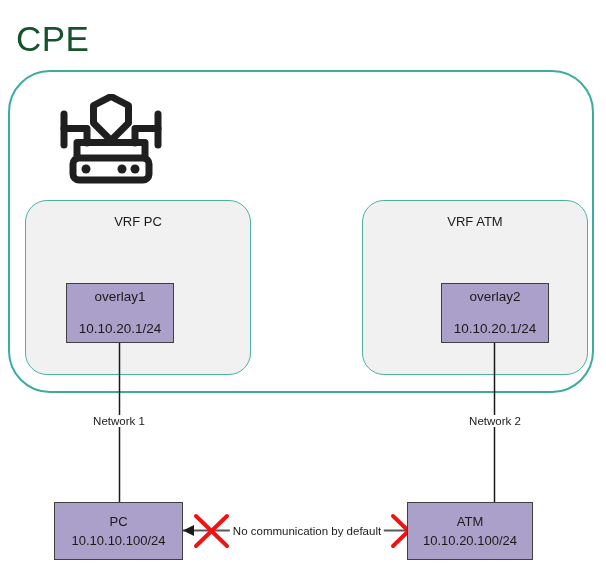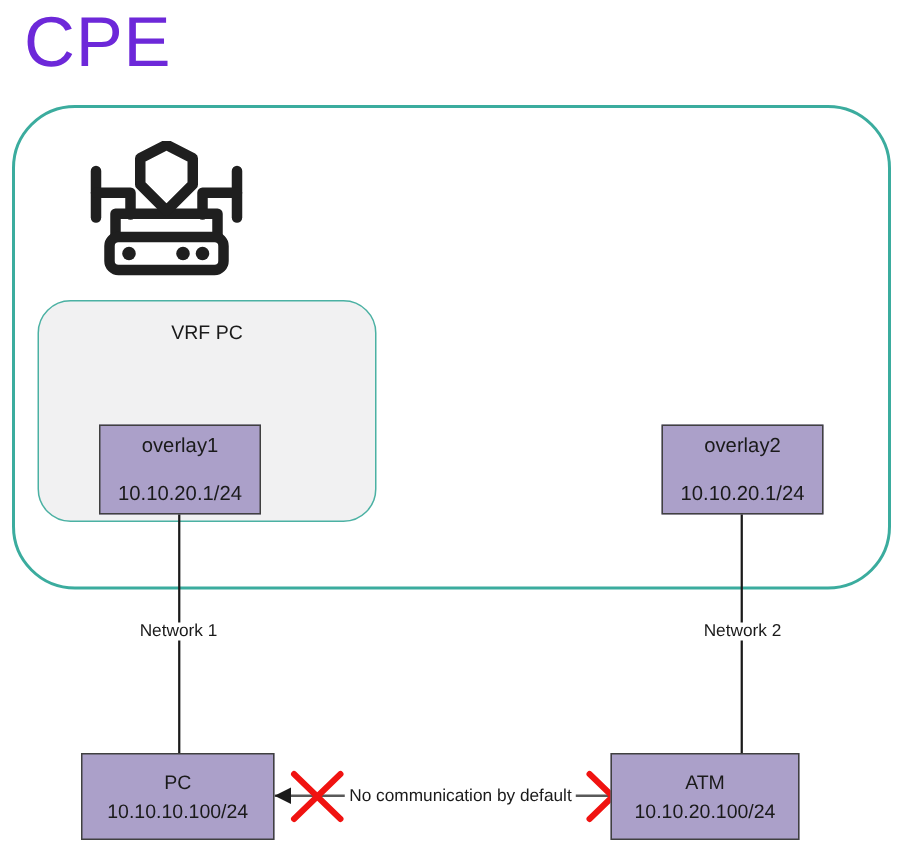--- a/index.html
+++ b/index.html
@@ -1,31 +1,31 @@
 <!DOCTYPE html>
 <html><head>
 <meta charset="utf-8">
 <style>
   html,body{margin:0;padding:0;background:#fff;}
   .canvas{
     position:relative;width:606px;height:563px;background:#ffffff;overflow:hidden;
     font-family:"Liberation Sans", sans-serif;color:#1a1a1a;
   }
   .title{
-    position:absolute;left:16px;top:0;font-size:47px;color:#6d28d9;
+    position:absolute;left:16px;top:19px;font-size:35px;color:#14532d;
     letter-spacing:0.5px;
   }
   .cpe-box{
     position:absolute;left:8px;top:70px;width:586px;height:323px;
     border:2px solid #3BAC9E;border-radius:42px;background:#ffffff;
     box-sizing:border-box;
   }
   .icon-wrap{position:absolute;left:55px;top:94px;width:112px;height:90px;}
   .vrf{
-    position:absolute;top:200px;width:226px;height:148px;box-sizing:border-box;
+    position:absolute;top:200px;width:226px;height:175px;box-sizing:border-box;
     background:#F1F1F2;border:1.5px solid #4BB1A3;border-radius:22px;
     display:flex;flex-direction:column;align-items:center;padding-top:13px;
   }
   .vrf.pc{left:25px;}
   .vrf.atm{left:362px;}
   .vrf-label{font-size:13px;}
   .node{
     position:absolute;box-sizing:border-box;
     background:#ABA0C9;border:1.5px solid #404040;
     display:flex;flex-direction:column;align-items:center;justify-content:center;
@@ -69,20 +69,23 @@
       <circle cx="67" cy="75" r="4.5" fill="#1F1F1F"></circle>
       <circle cx="80" cy="75" r="4.5" fill="#1F1F1F"></circle>
       <path d="M56,2.5 L73.5,11.5 V29 L56,46.5 L38.5,29 V11.5 Z" fill="#ffffff" stroke="#1F1F1F" stroke-width="7" stroke-linejoin="round"></path>
     </svg>
   </div>
 
   <div class="vrf pc">
     <div class="vrf-label">VRF PC</div>
   </div>
 
+  <div class="vrf atm">
+    <div class="vrf-label">VRF ATM</div>
+  </div>
 
   <div class="node overlay o1">
     <div>overlay1</div>
     <div>10.10.20.1/24</div>
   </div>
 
   <div class="node overlay o2">
     <div>overlay2</div>
     <div>10.10.20.1/24</div>
   </div>

